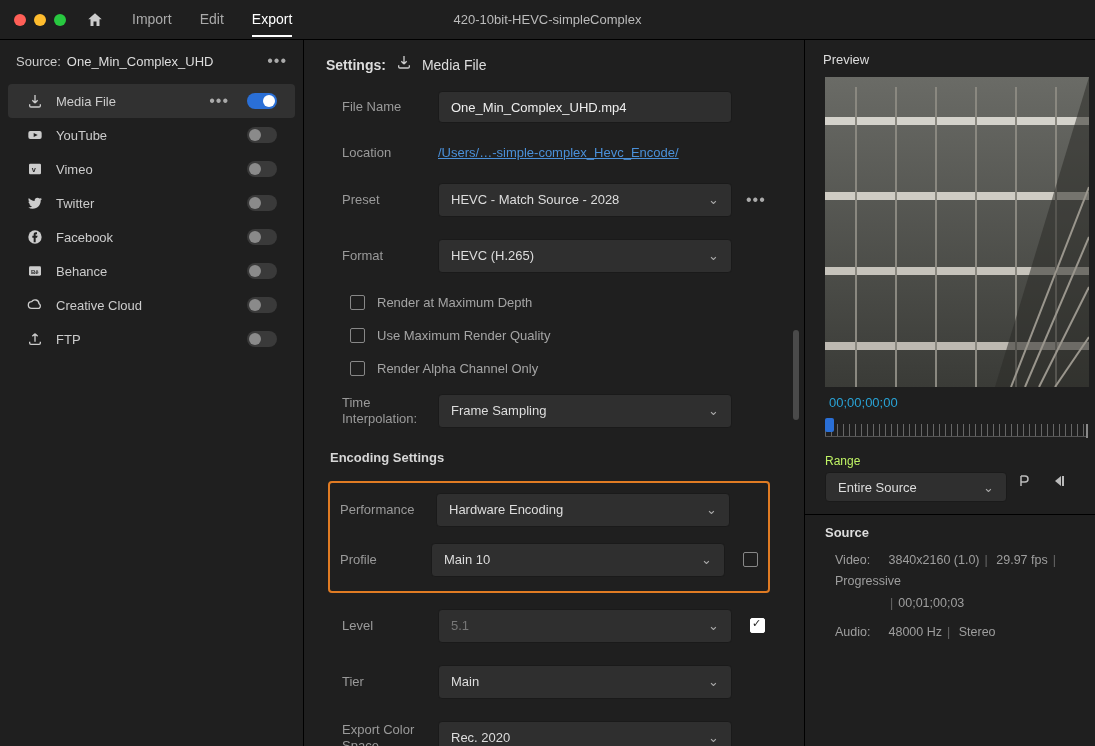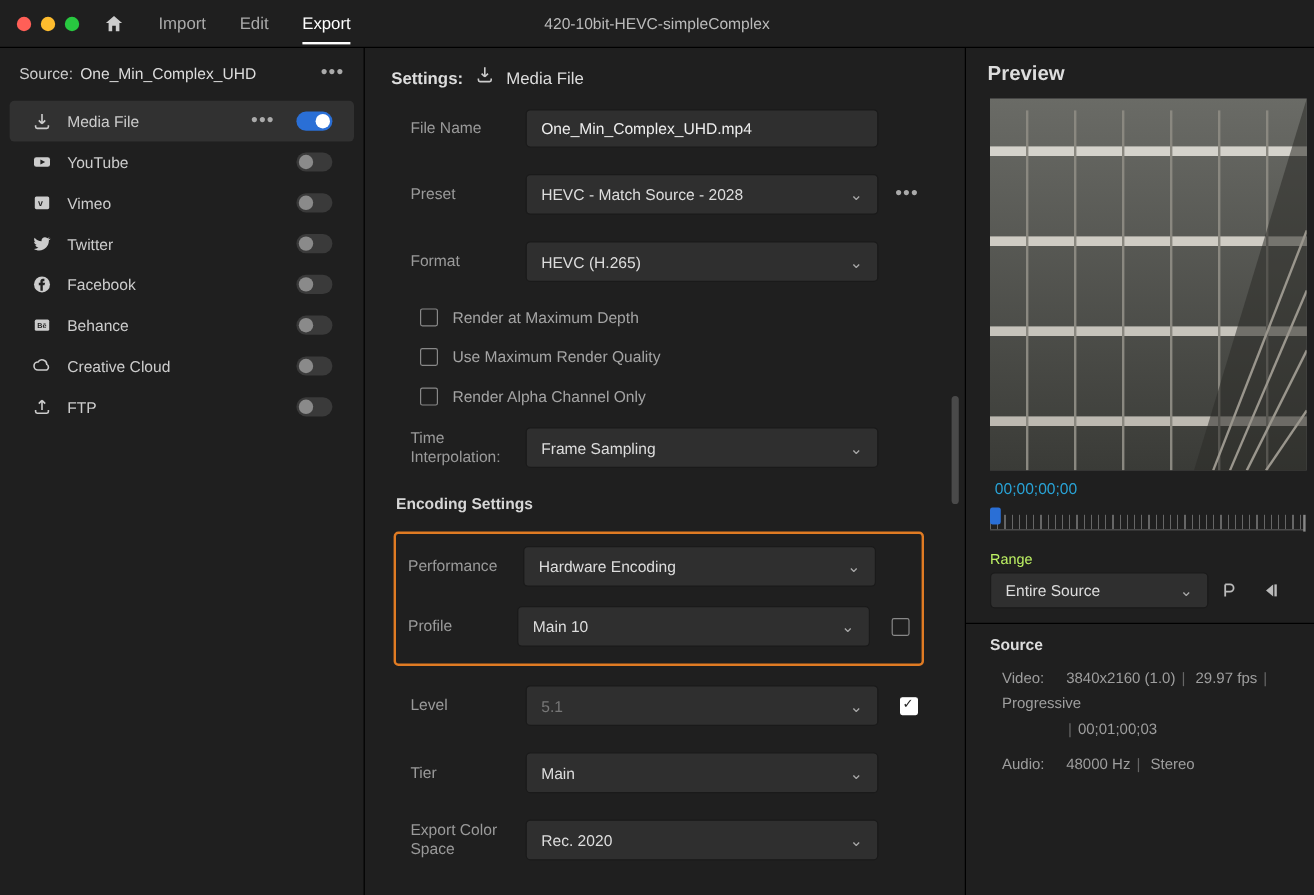--- a/index.html
+++ b/index.html
@@ -63,32 +63,32 @@
   .check-row .cbx { width:15px; height:15px; border:1.5px solid #888; border-radius:2px; cursor:pointer; }
   .check-row .clabel { color:#a4a4a4; font-size:13px; }
   .section-title { color:#d6d6d6; font-weight:600; font-size:13px; margin:12px 0 16px -12px; }
   .highlight-box { border:2px solid #e07b23; border-radius:4px; padding:10px 10px 6px 10px; margin:0 4px 16px -14px; }
   .highlight-box .frow { margin-bottom:16px; }
   .side-check { width:15px; height:15px; border:1.5px solid #888; border-radius:2px; margin-left:18px; cursor:pointer; }
   .side-check.checked { background:#fff; border-color:#fff; position:relative; }
   .side-check.checked::after { content:"✓"; color:#222; font-size:11px; position:absolute; top:-2px; left:1px; }
   .frow.with-check .fcontrol { display:flex; align-items:center; }
   .right { width:290px; padding:12px 0 0 0; }
-  .right-hdr { padding:0 18px 10px 18px; color:#ddd; font-weight:700; font-size:17px; }
+  .right-hdr { padding:0 18px 10px 18px; color:#ddd; font-weight:400; font-size:13px; }
   .preview-img { margin:0 0 0 20px; width:264px; height:310px; background:#555; overflow:hidden; position:relative; }
   .building { position:absolute; inset:0; }
   .tc { color:#29a3d6; font-size:13px; margin:8px 0 0 24px; }
   .timeline { margin:8px 0 10px 20px; width:262px; height:26px; position:relative; }
   .timeline .baseline { position:absolute; left:0; right:0; top:18px; height:1px; background:#555; }
   .timeline .ticks { position:absolute; left:0; right:0; top:6px; height:12px;
      background:repeating-linear-gradient(to right,#666 0 1px,transparent 1px 6px); }
   .timeline .cursor { position:absolute; left:0; top:0; width:9px; height:14px; background:#2a6fd6; border-radius:2px; }
   .timeline .endcap { position:absolute; right:-1px; top:6px; width:2px; height:14px; background:#888; }
   .range-lbl { margin:0 0 4px 20px; color:#bef264; font-size:12px; }
-  .range-row { display:flex; align-items:center; gap:7px; margin:0 0 12px 20px; }
+  .range-row { display:flex; gap:7px; margin:0 0 12px 20px; }
   .range-row .select { width:182px; height:30px; }
   .range-icons { display:flex; gap:18px; color:#bbb; }
   .range-icons .ibtn { width:18px; height:18px; display:flex; align-items:center; justify-content:center; cursor:pointer; }
   .divider { height:1px; background:#000; margin:6px 0 10px 0; }
   .src-hdr { padding:0 18px 10px 20px; color:#ddd; font-weight:600; font-size:13px; }
   .meta { padding:0 18px 0 30px; color:#9e9e9e; font-size:12.5px; line-height:1.7; }
   .meta .mlabel { display:inline-block; width:50px; color:#9e9e9e; }
   .sep { color:#666; margin:0 5px; }
   .scrollthumb { position:absolute; right:296px; top:330px; width:6px; height:90px; background:#4a4a4a; border-radius:3px; }
 </style>
@@ -208,20 +208,24 @@
       <span style="font-weight:600">Settings:</span>
       <span class="icon"><svg viewBox="0 0 24 24">
             <path fill="none" stroke="#ccc" stroke-width="2" d="M12 3v12m0 0l-4-4m4 4l4-4M4 17v2a2 2 0 002 2h12a2 2 0 002-2v-2"></path>
           </svg></span>
       <span>Media File</span>
     </div>
     <div class="form">
       <div class="frow">
         <div class="flabel">File Name</div>
         <div class="fcontrol"><input class="textinput" value="One_Min_Complex_UHD.mp4" style=""></div>
+      </div>
+      <div class="frow">
+        <div class="flabel">Location</div>
+        <div class="fcontrol"><span class="link">/Users/…-simple-complex_Hevc_Encode/</span></div>
       </div>
       <div class="frow">
         <div class="flabel">Preset</div>
         <div class="fcontrol preset-row">
           <div class="select">
               <span>HEVC - Match Source - 2028</span>
               <span class="chev">⌄</span>
             </div>
           <span class="ellipsis">•••</span>
         </div>

